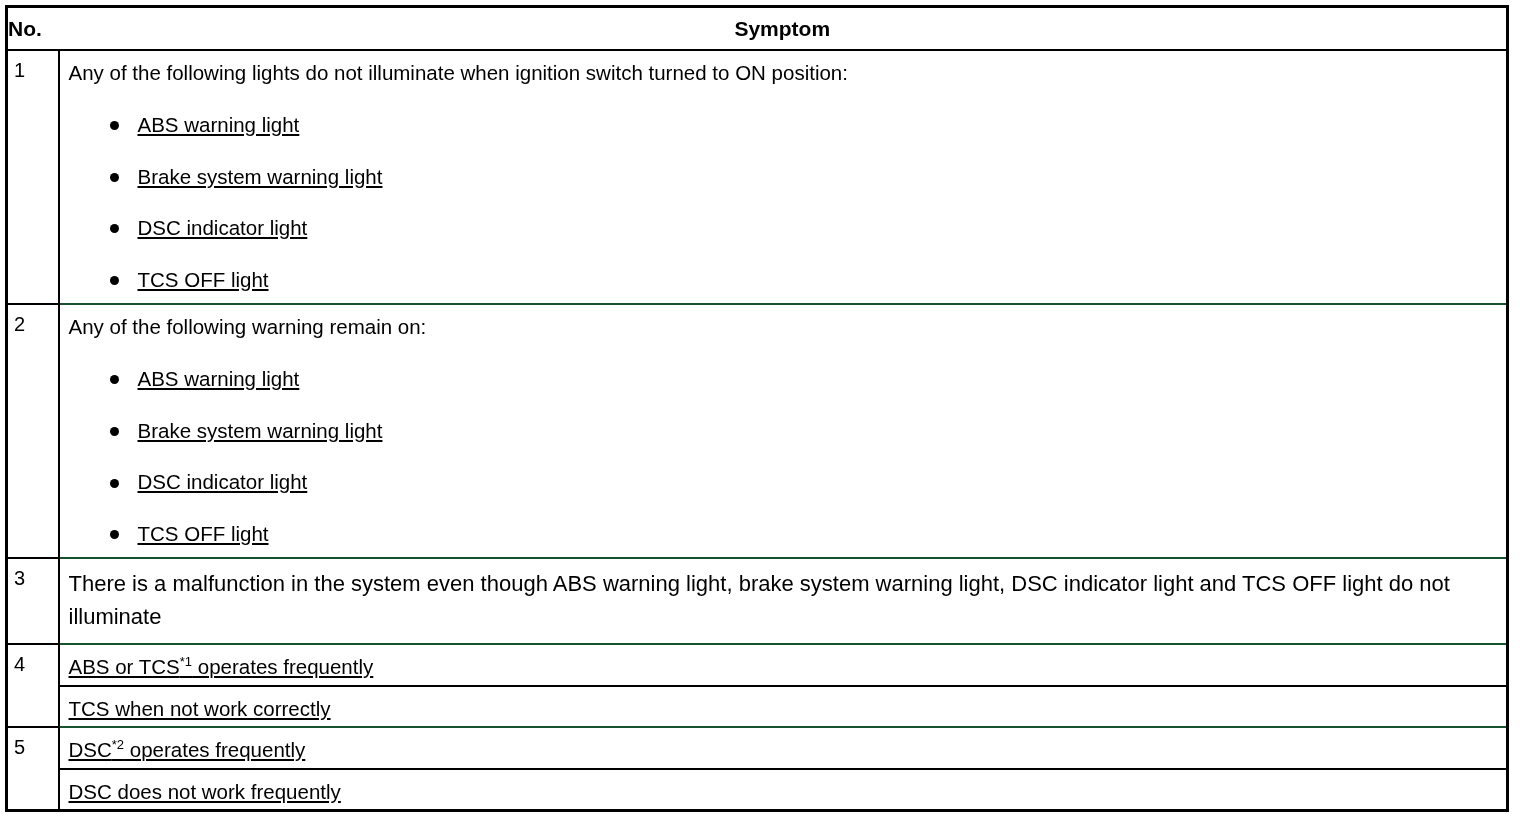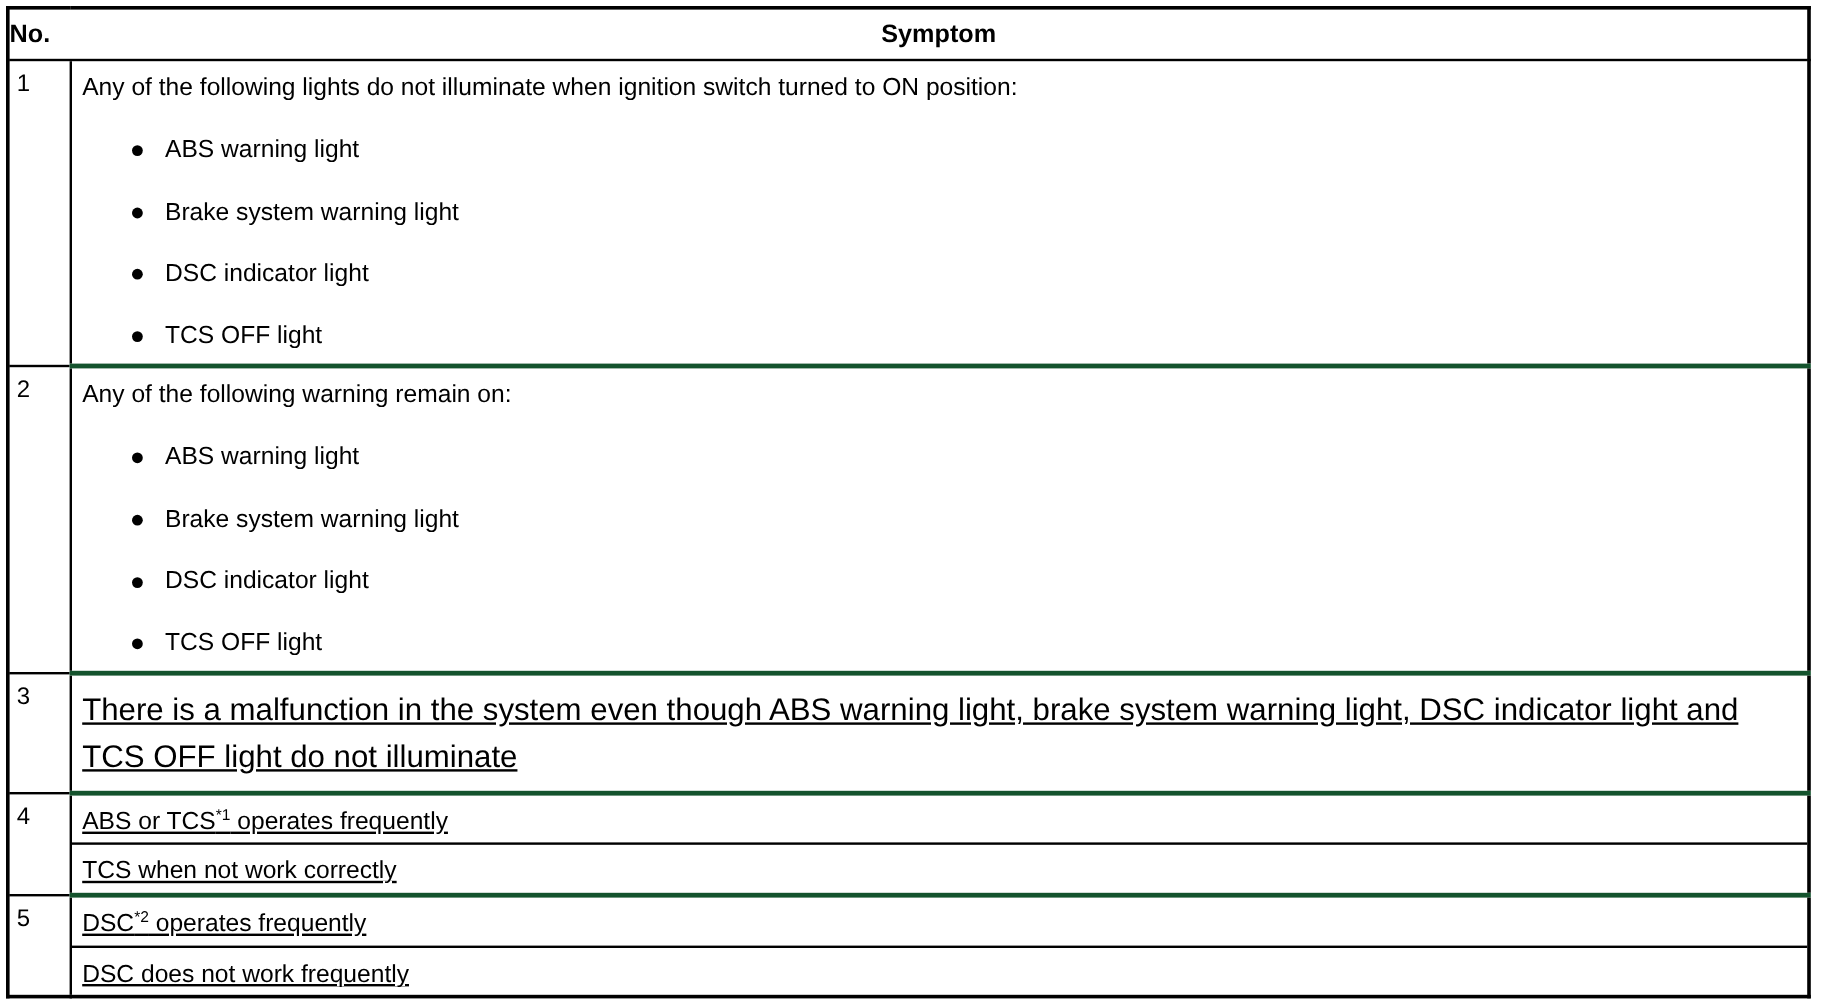--- a/index.html
+++ b/index.html
@@ -59,46 +59,46 @@
   td.cell-no {
     border-right: 2px solid #000000;
     border-bottom: 2px solid #000000;
     vertical-align: top;
     text-align: left;
     padding: 8px 0 0 6px;
     font-size: 20px;
     line-height: 1.1;
   }
   td.cell-sym {
-    border-bottom: 4px solid #14532d;
+    border-bottom: 2px solid #14532d;
     vertical-align: top;
     padding: 0;
     font-size: 20px;
   }
 
   tr.last-row > td { border-bottom: 0; }
 
   
   .sym-intro {
     padding: 9px 10px 0 9px;
     font-size: 20.5px;
     line-height: 1.22;
     white-space: nowrap;
   }
   .sym-wrap {
     padding: 9px 14px 10px 9px;
-    font-size: 26px;
+    font-size: 22px;
     line-height: 1.47;
-    text-decoration: underline;
   }
 
   ul.bullet-list {
     list-style: none;
     margin: 0;
     padding: 0 0 12px 0;
+    text-decoration: underline;
   }
   ul.bullet-list li {
     position: relative;
     padding: 0 0 0 78px;
     margin-top: 29px;
     font-size: 20.5px;
     line-height: 1.1;
     white-space: nowrap;
   }
   ul.bullet-list li .bullet-dot {

